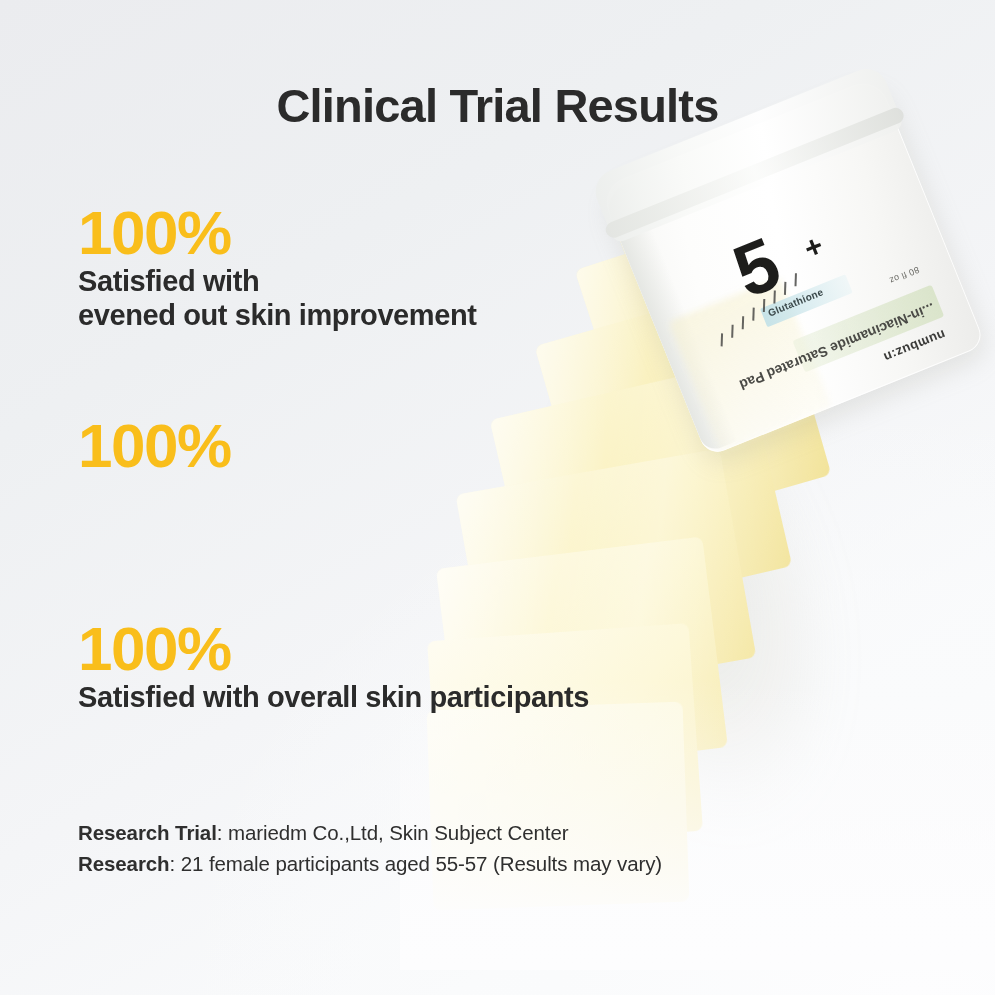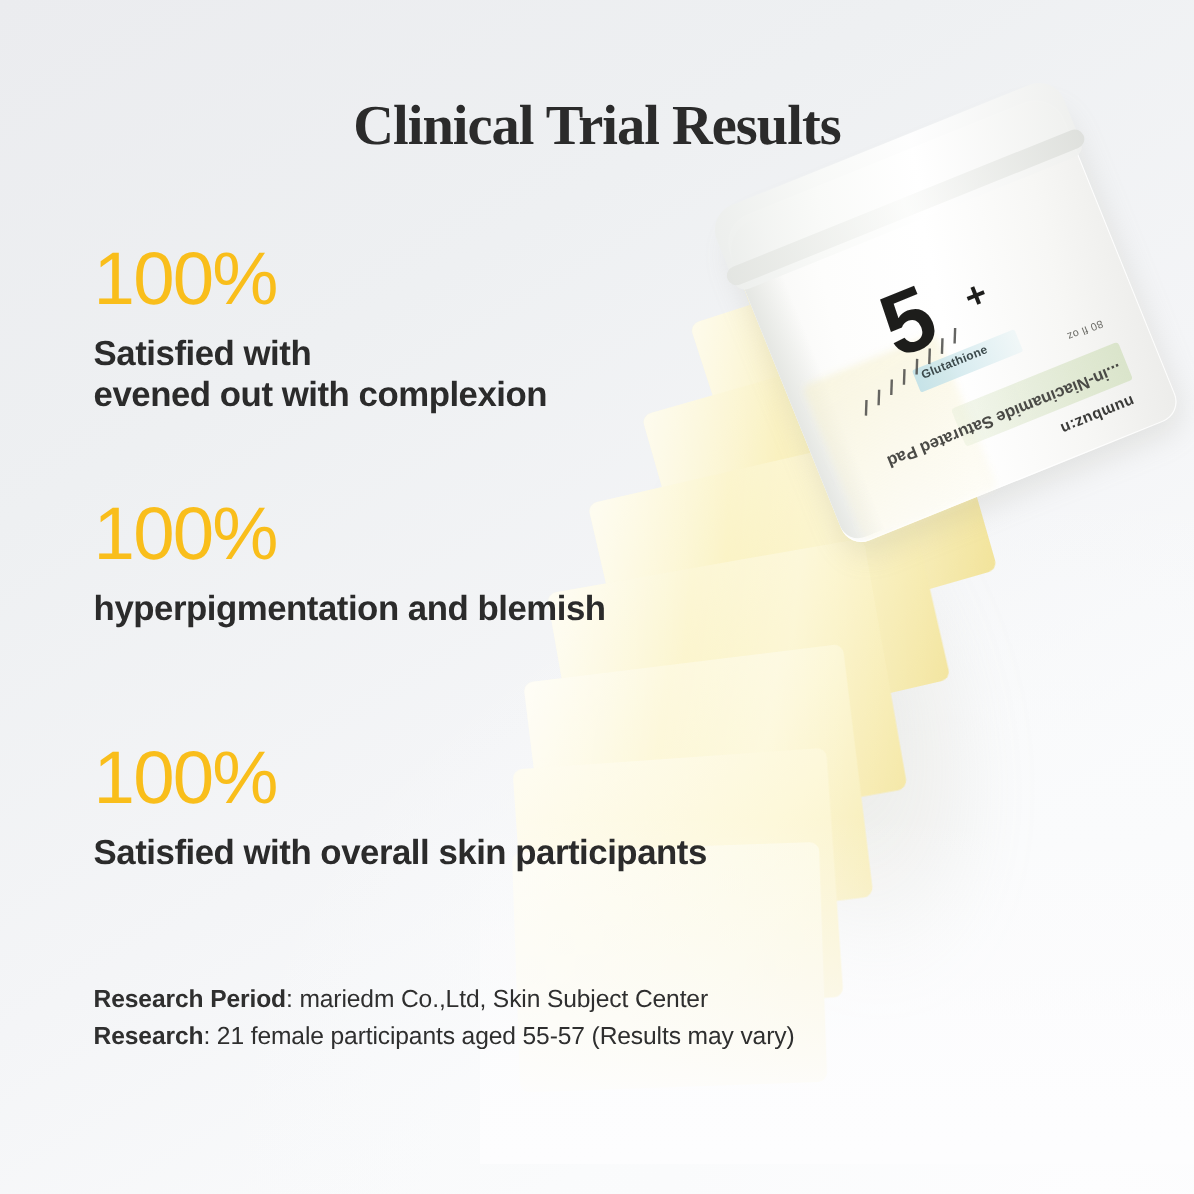--- a/index.html
+++ b/index.html
@@ -120,28 +120,28 @@
     font-size:10px;color:#3c4a4c;letter-spacing:.3px;font-weight:600;
   }
   .ticks{position:absolute;left:56px;top:150px;width:110px;height:46px;}
   .ticks i{
     position:absolute;display:block;width:1.6px;height:13px;background:#4a4a48;opacity:.85;
   }
 
   
   #title{
     position:absolute;left:0;top:78px;width:995px;text-align:center;
-    font-size:47px;font-weight:700;letter-spacing:-0.8px;color:#2b2b2b;font-family:Liberation Serif, serif;
+    font-size:47px;font-weight:700;letter-spacing:-0.8px;color:#2b2b2b;
   }
   .stat{position:absolute;left:78px;}
   .pct{
-    font-size:62px;font-weight:400;color:#f9be1b;letter-spacing:-1.5px;line-height:1;
+    font-size:62px;font-weight:700;color:#f9be1b;letter-spacing:-1.5px;line-height:1;
   }
   .desc{
-    margin-top:14px;font-size:29px;font-weight:700;color:#2b2b2b;
+    font-size:29px;font-weight:700;color:#2b2b2b;
     line-height:1.18;letter-spacing:-0.4px;
   }
   #stat1{top:202px;}
   #stat2{top:415px;}
   #stat3{top:618px;}
 
   #footer{
     position:absolute;left:78px;top:818px;
     font-size:20.5px;line-height:1.5;color:#2f2f2f;letter-spacing:-0.1px;
   }
@@ -221,40 +221,39 @@
 
     <div class="stack-fade"></div>
   </div>
 
   <div id="title">Clinical Trial Results</div>
 
   <div class="stat" id="stat1">
     <div class="pct">100%</div>
     <div class="desc">
       <div>Satisfied with</div>
-      <div>evened out with complexion</div>
+      <div>evened out skin improvement</div>
     </div>
   </div>
 
   <div class="stat" id="stat2">
     <div class="pct">100%</div>
     <div class="desc">
-      <div>hyperpigmentation and blemish</div>
     </div>
   </div>
 
   <div class="stat" id="stat3">
     <div class="pct">100%</div>
     <div class="desc">
       <div>Satisfied with overall skin participants</div>
     </div>
   </div>
 
   <div id="footer">
     <div class="row">
-      <b>Research Period</b><span>: mariedm Co.,Ltd, Skin Subject Center</span>
+      <b>Research Trial</b><span>: mariedm Co.,Ltd, Skin Subject Center</span>
     </div>
     <div class="row">
       <b>Research</b><span>: 21 female participants aged 55-57 (Results may vary)</span>
     </div>
   </div>
 
 </div>
 
 </body></html>

